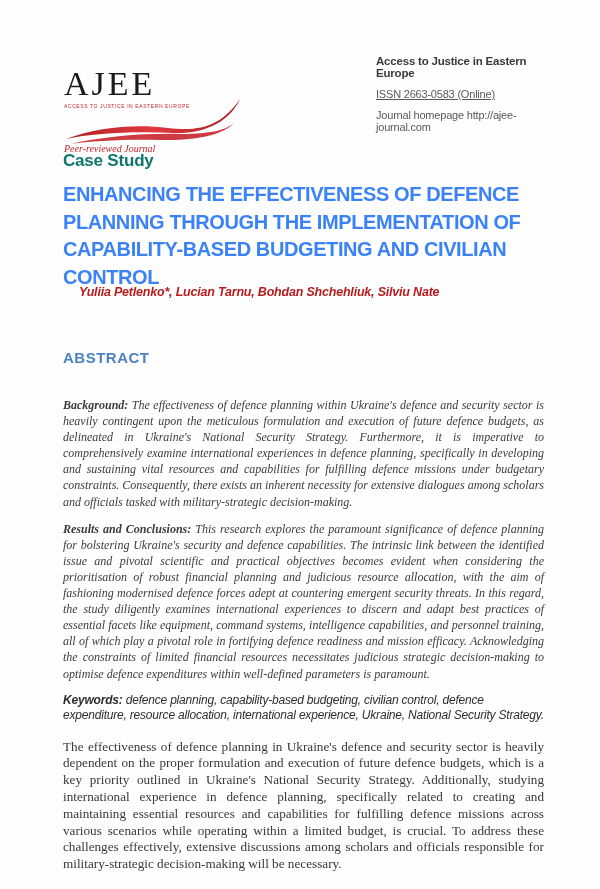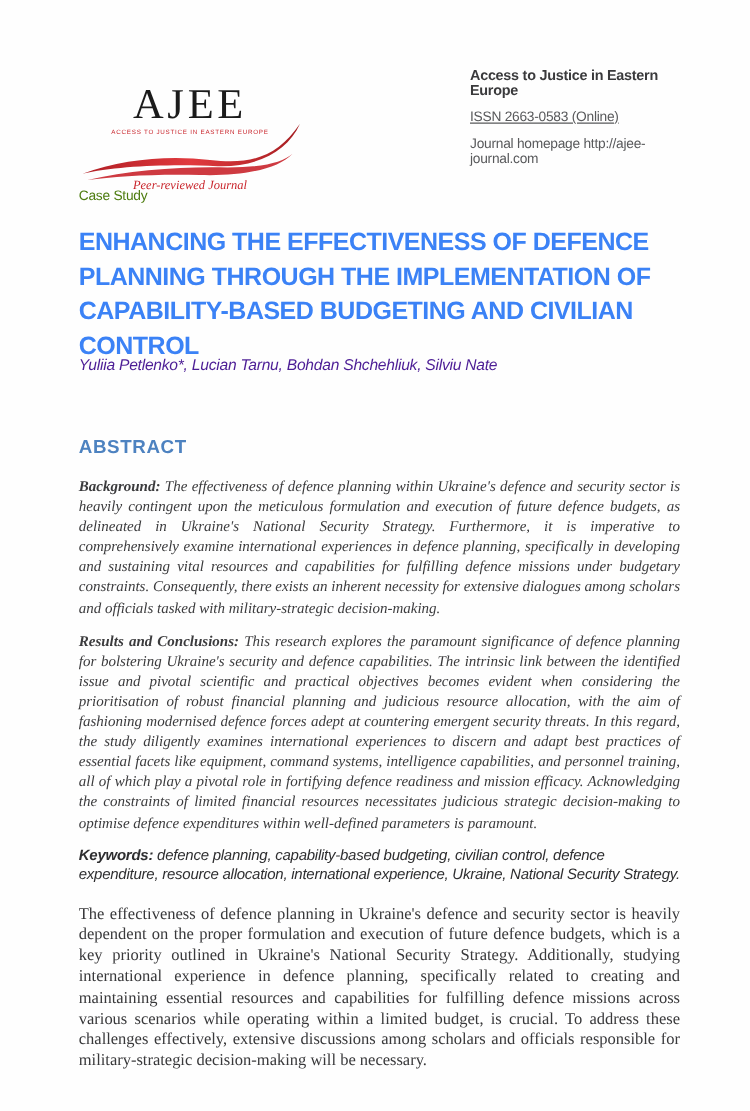--- a/index.html
+++ b/index.html
@@ -8,21 +8,21 @@
     position: relative;
     width: 600px; height: 889px;
     background: #fefefe;
     overflow: hidden;
     font-family: "Liberation Sans", sans-serif;
     color: #231f20;
   }
   
   .logo-block {
     position: absolute; left: 64px; top: 66px; width: 176px;
-    text-align: center;
+    text-align: left;
   }
   .logo-acronym {
     font-family: "Liberation Serif", serif;
     font-size: 34px; letter-spacing: 3px; color: #1b1b1b;
     line-height: 36px;
   }
   .logo-subtext {
     font-size: 5px; letter-spacing: 0.6px; color: #c9252c;
     white-space: nowrap; overflow: hidden; margin-top: 1px;
   }
@@ -39,38 +39,38 @@
     font-weight: bold; font-size: 11.5px; color: #3a3a3c; margin-bottom: 8px;
   }
   .meta-issn {
     font-size: 11px; color: #58595b; line-height: 15px;
     text-decoration: underline; cursor: pointer;
   }
   .meta-home { font-size: 11px; color: #58595b; margin-top: 7px; }
   
   .category {
     position: absolute; left: 63px; top: 151px;
-    font-weight: normal; font-size: 11px; color: #4d7c0f;
+    font-weight: bold; font-size: 17px; color: #0f766e;
     letter-spacing: -0.2px;
   }
   .title {
     position: absolute; left: 63px; top: 181px; width: 478px;
     font-weight: bold; font-size: 20px; line-height: 27.5px;
     letter-spacing: -0.4px; color: #3b82f6; text-transform: uppercase;
   }
   .authors {
-    position: absolute; left: 63px; top: 285px; width: 480px;
-    font-weight: normal; font-style: italic; font-size: 12.5px;
-    letter-spacing: -0.2px; color: #4c1d95;
+    position: absolute; left: 79px; top: 285px; width: 480px;
+    font-weight: bold; font-style: italic; font-size: 12.5px;
+    letter-spacing: -0.2px; color: #b91c1c;
   }
   
   .content { position: absolute; left: 63px; top: 349px; width: 481px; }
   .abstract-heading {
     font-weight: bold; font-size: 15px; letter-spacing: 0.5px;
-    color: #4d82c0; margin-bottom: 15px;
+    color: #4d82c0; margin-bottom: 31px;
   }
   .abs-para {
     font-family: "Liberation Serif", serif; font-style: italic;
     font-size: 12px; line-height: 16.1px; text-align: justify;
     color: #3b3b3d; margin-bottom: 11px;
   }
   .abs-label { font-weight: bold; }
   .keywords {
     font-size: 12px; line-height: 15px; font-style: italic;
     letter-spacing: -0.2px; color: #2e2e30; margin-top: 3px;

